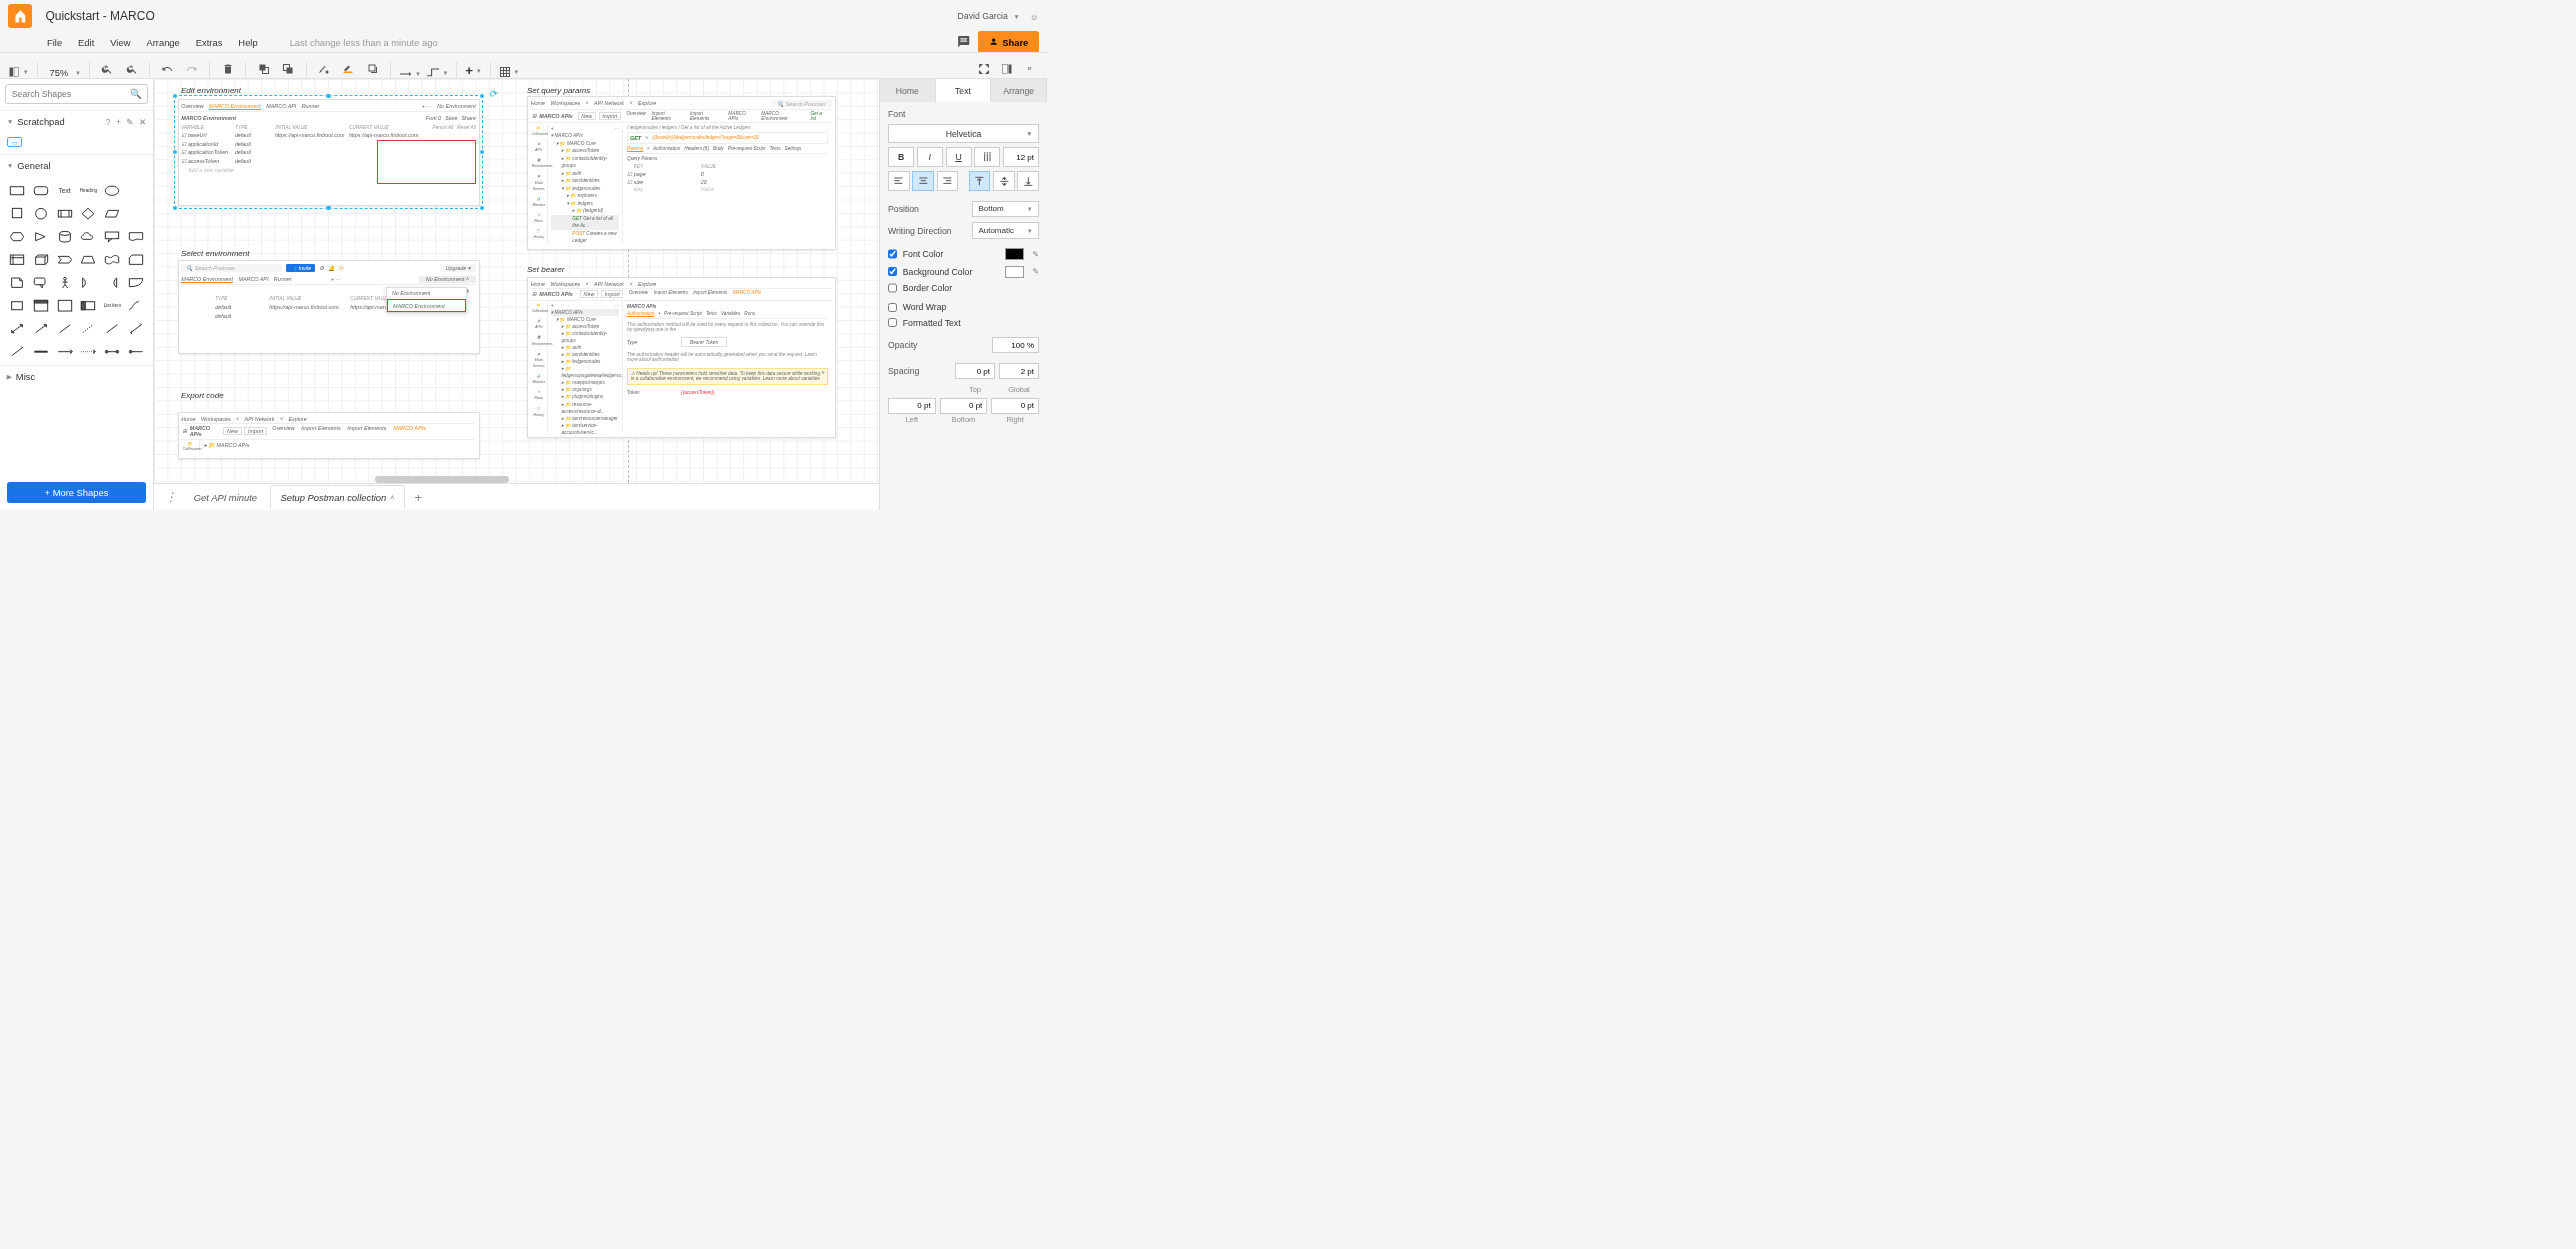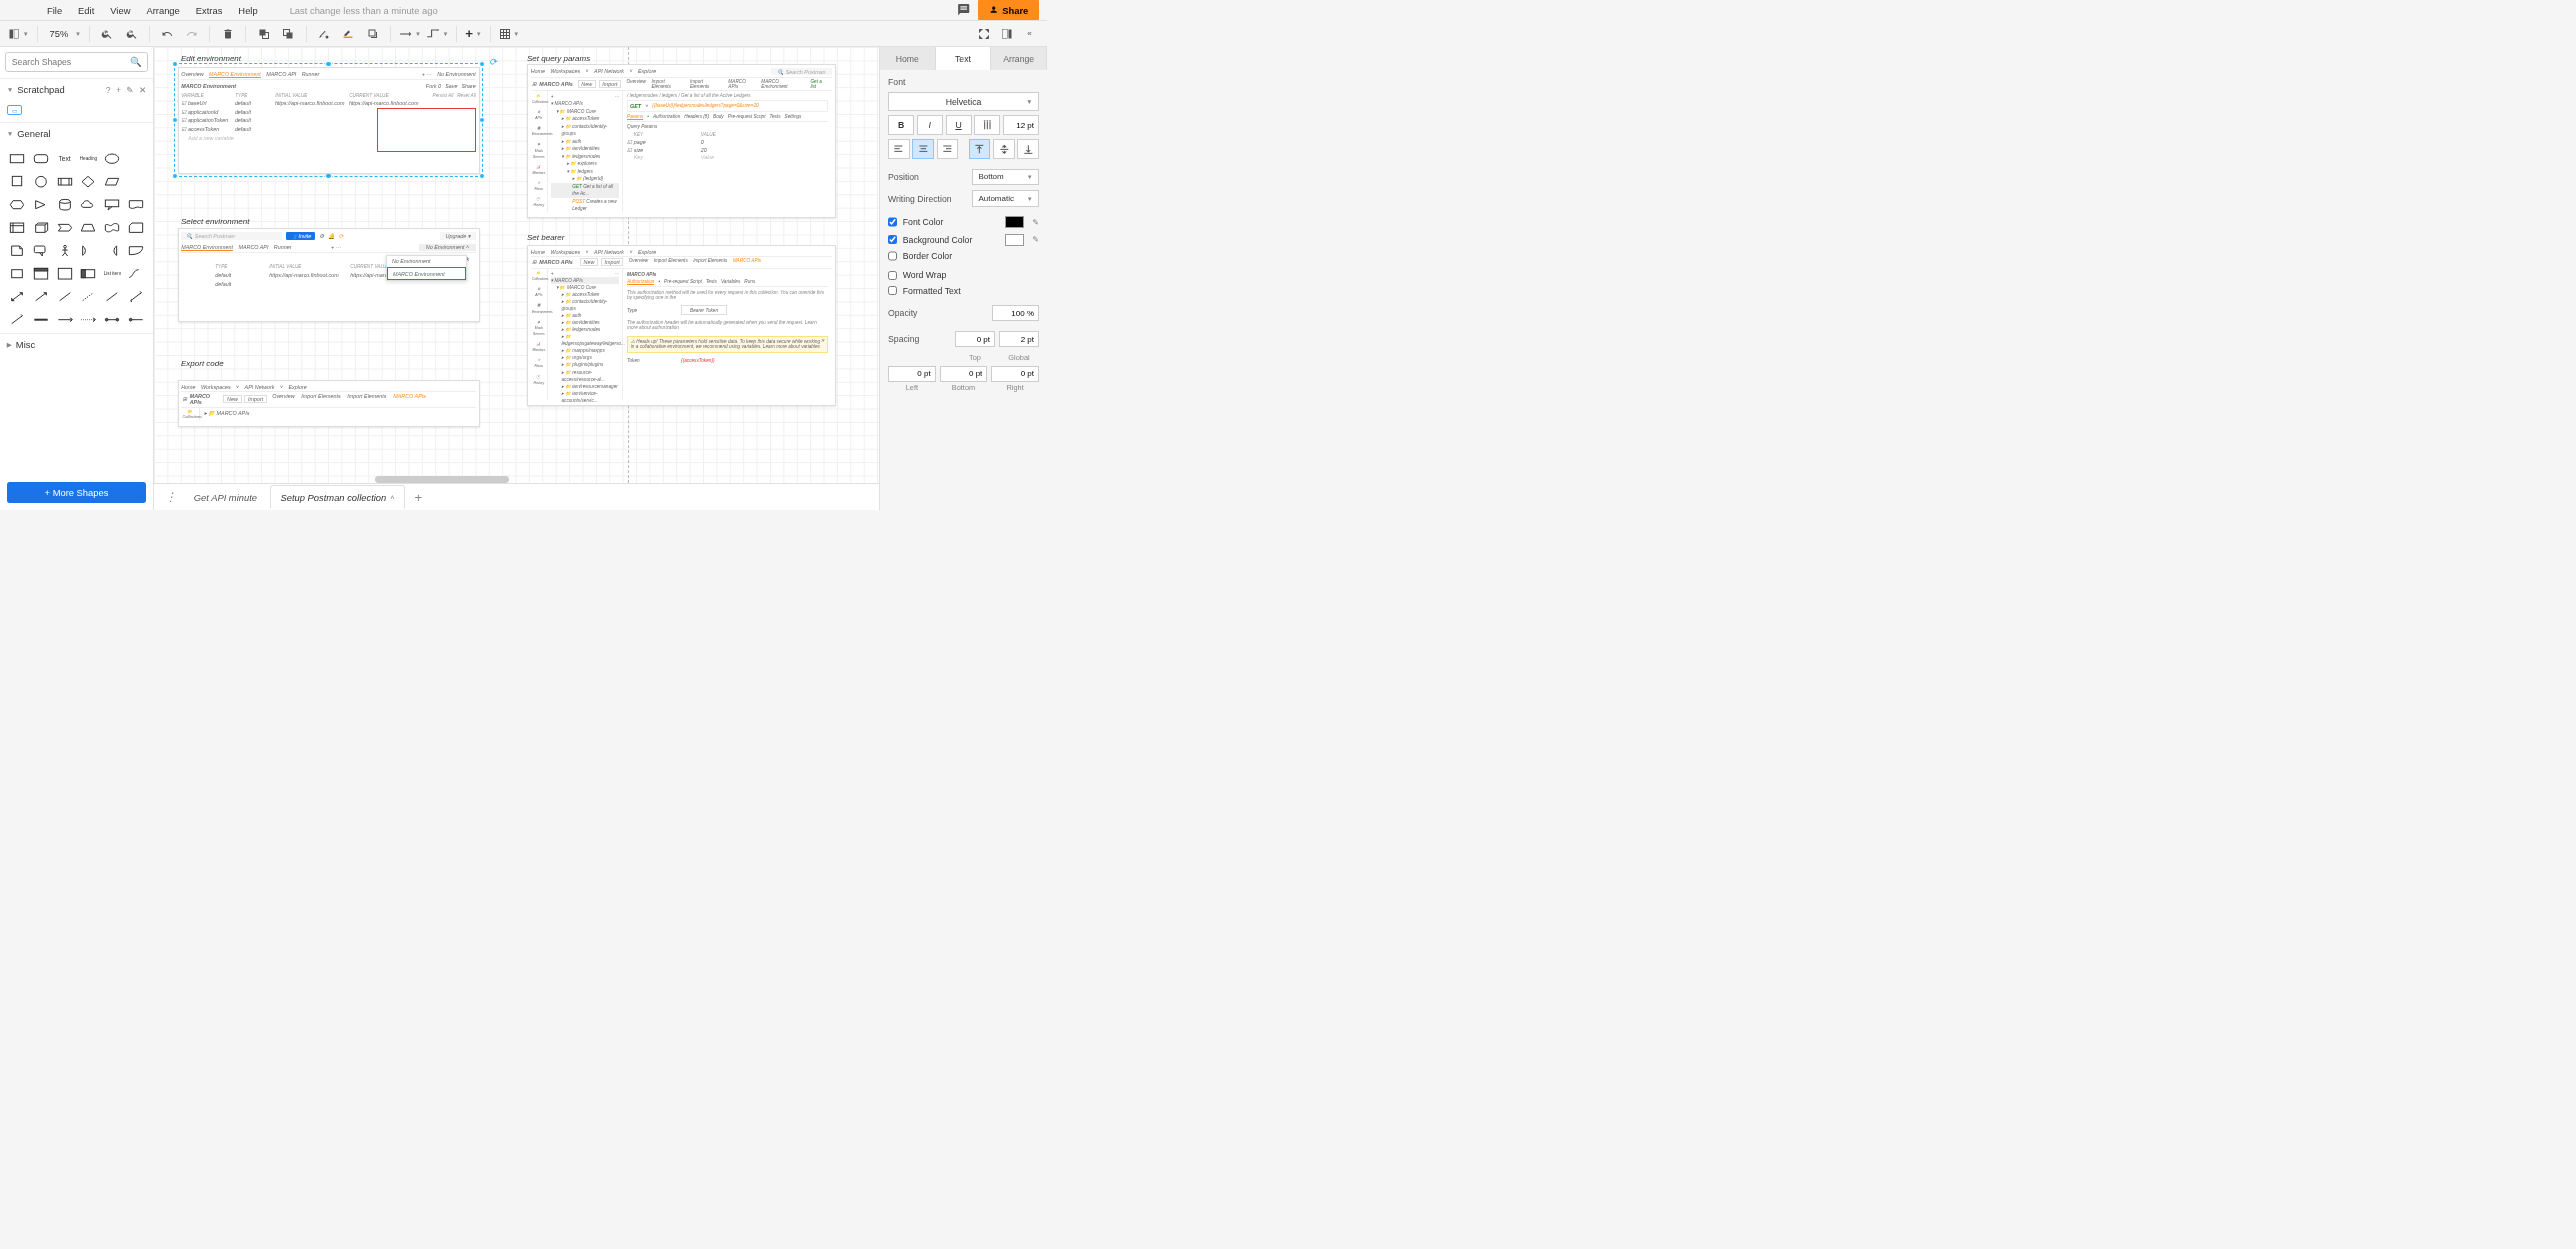--- a/index.html
+++ b/index.html
@@ -14,21 +14,21 @@
 .chevron { font-size: 6.7px; color: #888; }
 .theme-icon { font-size: 10.7px; color: #888; margin-left: 4px; }
 
 .menubar { display: flex; align-items: center; height: 20px; padding: 0 8px 0 47px; gap: 16px; background: #f5f5f5; font-size: 9.4px; color: #333; }
 .menubar .mi { cursor: pointer; }
 .last-change { color: #999; margin-left: 16px; }
 .menubar-right { margin-left: auto; display: flex; align-items: center; gap: 8px; }
 .comments-icon { width: 13.4px; height: 13.4px; fill: #555; }
 .share-btn { background: #ff8b1a; color: #000; padding: 5.4px 10.7px; border-radius: 2.7px; display: flex; align-items: center; gap: 4px; font-weight: bold; cursor: pointer; }
 
-.toolbar { display: flex; align-items: center; height: 27px; padding: 0 8px; background: #f5f5f5; border-top: 0.7px solid #e0e0e0; border-bottom: 0.7px solid #e0e0e0; gap: 5.4px; }
+.toolbar { display: flex; align-items: flex-end; height: 27px; padding: 0 8px; background: #f5f5f5; border-top: 0.7px solid #e0e0e0; border-bottom: 0.7px solid #e0e0e0; gap: 5.4px; }
 .tb-sep { width: 0.7px; height: 16px; background: #e0e0e0; margin: 0 2.7px; }
 .tb-btn { width: 19px; height: 19px; display: flex; align-items: center; justify-content: center; cursor: pointer; color: #555; font-size: 10.7px; }
 .tb-btn svg { width: 12px; height: 12px; fill: #555; }
 .tb-dd { display: flex; align-items: center; gap: 2.7px; cursor: pointer; }
 .tb-dd .chev { font-size: 6px; color: #888; }
 .zoom { font-size: 9.4px; color: #333; padding: 0 4px; }
 .toolbar-right { margin-left: auto; display: flex; gap: 4px; }
 
 .main { display: flex; flex: 1; overflow: hidden; }
 
@@ -91,20 +91,33 @@
 .spacing-grid .cell { text-align: center; }
 .spacing-grid .sublbl { font-size: 7.4px; color: #888; margin-top: 1.3px; }
 
 .hscroll-thumb { position: absolute; bottom: 27px; height: 6.7px; background: #ccc; border-radius: 3.4px; left: 221px; width: 134px; }
 </style>
 </head>
 <body>
 
 <div class="app">
 
+  <div class="titlebar">
+    <div class="logo">
+      <svg viewBox="0 0 24 24">
+          <path d="M12 2L4 10v12h6v-8h4v8h6V10z"></path>
+        </svg>
+    </div>
+    <div class="doc-title">Quickstart - MARCO</div>
+    <div class="titlebar-right">
+      <span class="user-name">David Garcia</span>
+      <span class="chevron">▼</span>
+      <span class="theme-icon">☼</span>
+    </div>
+  </div>
 
   <div class="menubar">
     <span class="mi">File</span>
     <span class="mi">Edit</span>
     <span class="mi">View</span>
     <span class="mi">Arrange</span>
     <span class="mi">Extras</span>
     <span class="mi">Help</span>
     <span class="last-change">Last change less than a minute ago</span>
     <div class="menubar-right">

